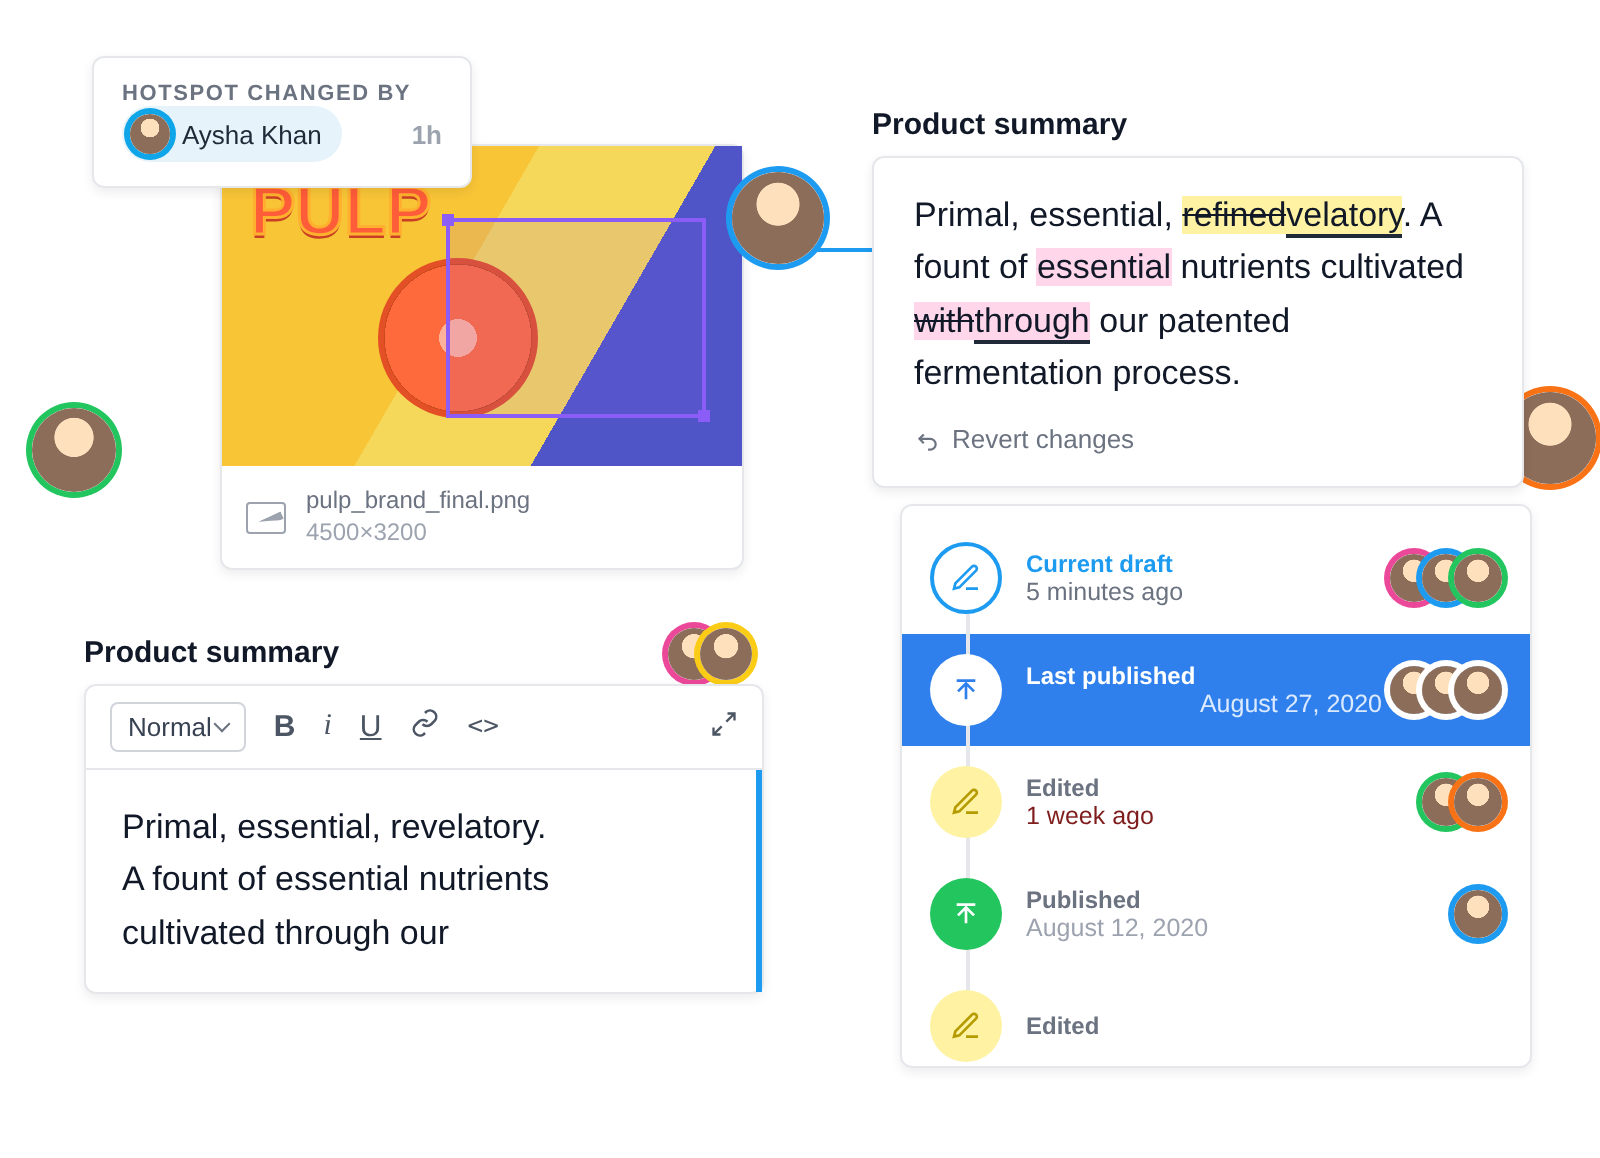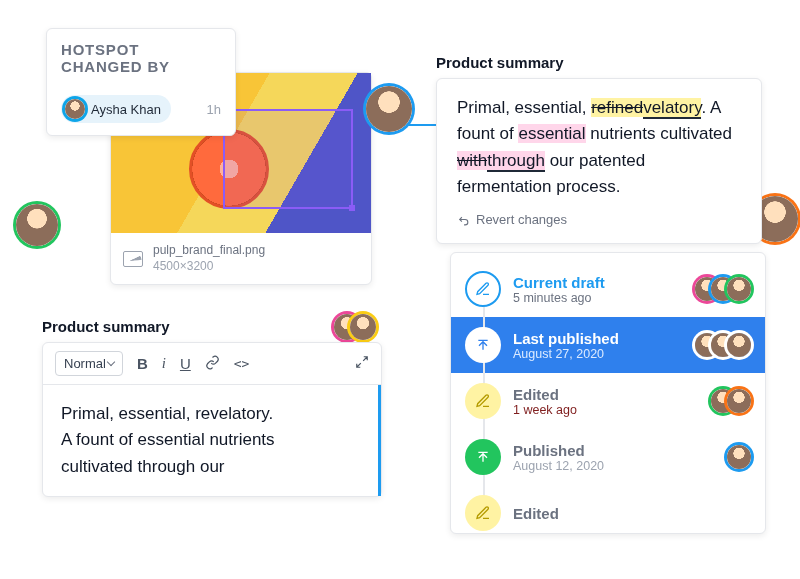--- a/index.html
+++ b/index.html
@@ -34,24 +34,24 @@
   }
   .ring { box-shadow: 0 0 0 3px var(--ring, #999), 0 0 0 5px #fff inset; }
   .ring-blue   { --ring:#1d9bf0; }
   .ring-green  { --ring:#22c55e; }
   .ring-orange { --ring:#f97316; }
   .ring-pink   { --ring:#ec4899; }
   .ring-yellow { --ring:#facc15; }
 
   
   #hotspot { top: 28px; left: 46px; width: 190px; padding: 12px 14px; z-index: 4; }
-  #hotspot .label { letter-spacing: .8px; font-size: 15px; color:#6b7280; font-weight:600; margin-bottom:20px;}
+  #hotspot .label { letter-spacing: .8px; font-size: 11px; color:#6b7280; font-weight:600; margin-bottom:0;}
   #hotspot .row { display:flex; align-items:center; gap:8px; }
   #hotspot .pill { background:#e6f3fb; color:#1f2937; border-radius:14px; padding:4px 10px 4px 4px; display:flex; align-items:center; gap:6px; font-size:13px; }
-  #hotspot .time { color:#9ca3af; font-size:13px; margin-left:auto;}
+  #hotspot .time { color:#9ca3af; font-size:13px; margin-left:auto;font-weight:bold;}
   #hotspot .av-sm { width:20px; height:20px; }
 
   
   #imgcard { top: 72px; left: 110px; width: 262px; padding:0; }
   .pulp {
     height: 160px;
     background: linear-gradient(120deg,#f8c537 0 45%,#f5d75a 45% 70%,#4f55c7 70% 100%);
     position: relative;
     display:flex; align-items:flex-start; padding:14px;
   }
@@ -91,26 +91,26 @@
   .revert{display:flex;align-items:center;gap:6px;color:#6b7280;font-size:13px;margin-top:10px;}
 
   
   #timeline { top:252px; left:450px; width:316px; padding:8px 0 0; overflow:hidden;}
   .tl-row{display:flex;align-items:center;gap:12px;padding:10px 14px;position:relative;}
   .tl-row .line{position:absolute;left:32px;top:0;bottom:0;width:2px;background:#e5e7eb;z-index:0;}
   .tl-row:first-child .line{top:50%;}
   .tl-icon{width:36px;height:36px;border-radius:50%;display:flex;align-items:center;justify-content:center;z-index:1;background:#fff;}
   .tl-icon svg{width:16px;height:16px;}
   .tl-text{flex:1;}
-  .tl-title{font-size:15px;}
+  .tl-title{font-size:12px;}
   .tl-sub{font-size:12.5px;}
   .tl-avs{display:flex;}
   .tl-avs .avatar{width:24px;height:24px;margin-left:-8px;}
   .row-active{background:#2f80ed;color:#fff;border-radius:0;}
-  .row-active .tl-sub{color:#dceaff;}
+  .row-active .tl-sub{color:#dceaff;text-align:right;}
   .row-current .tl-title{color:#1d9bf0;font-weight:600;}
   .row-current .tl-sub{color:#6b7280;}
   .row-muted .tl-title{color:#6b7280;font-weight:600;}
   .row-muted .tl-sub{color:#7f1d1d;}
   .row-green .tl-title{color:#6b7280;font-weight:600;}
   .row-green .tl-sub{color:#9ca3af;}
 
   
   #editor-avs{position:absolute;top:314px;left:344px;display:flex;}
   #editor-avs .avatar{width:26px;height:26px;margin-left:-10px;}

